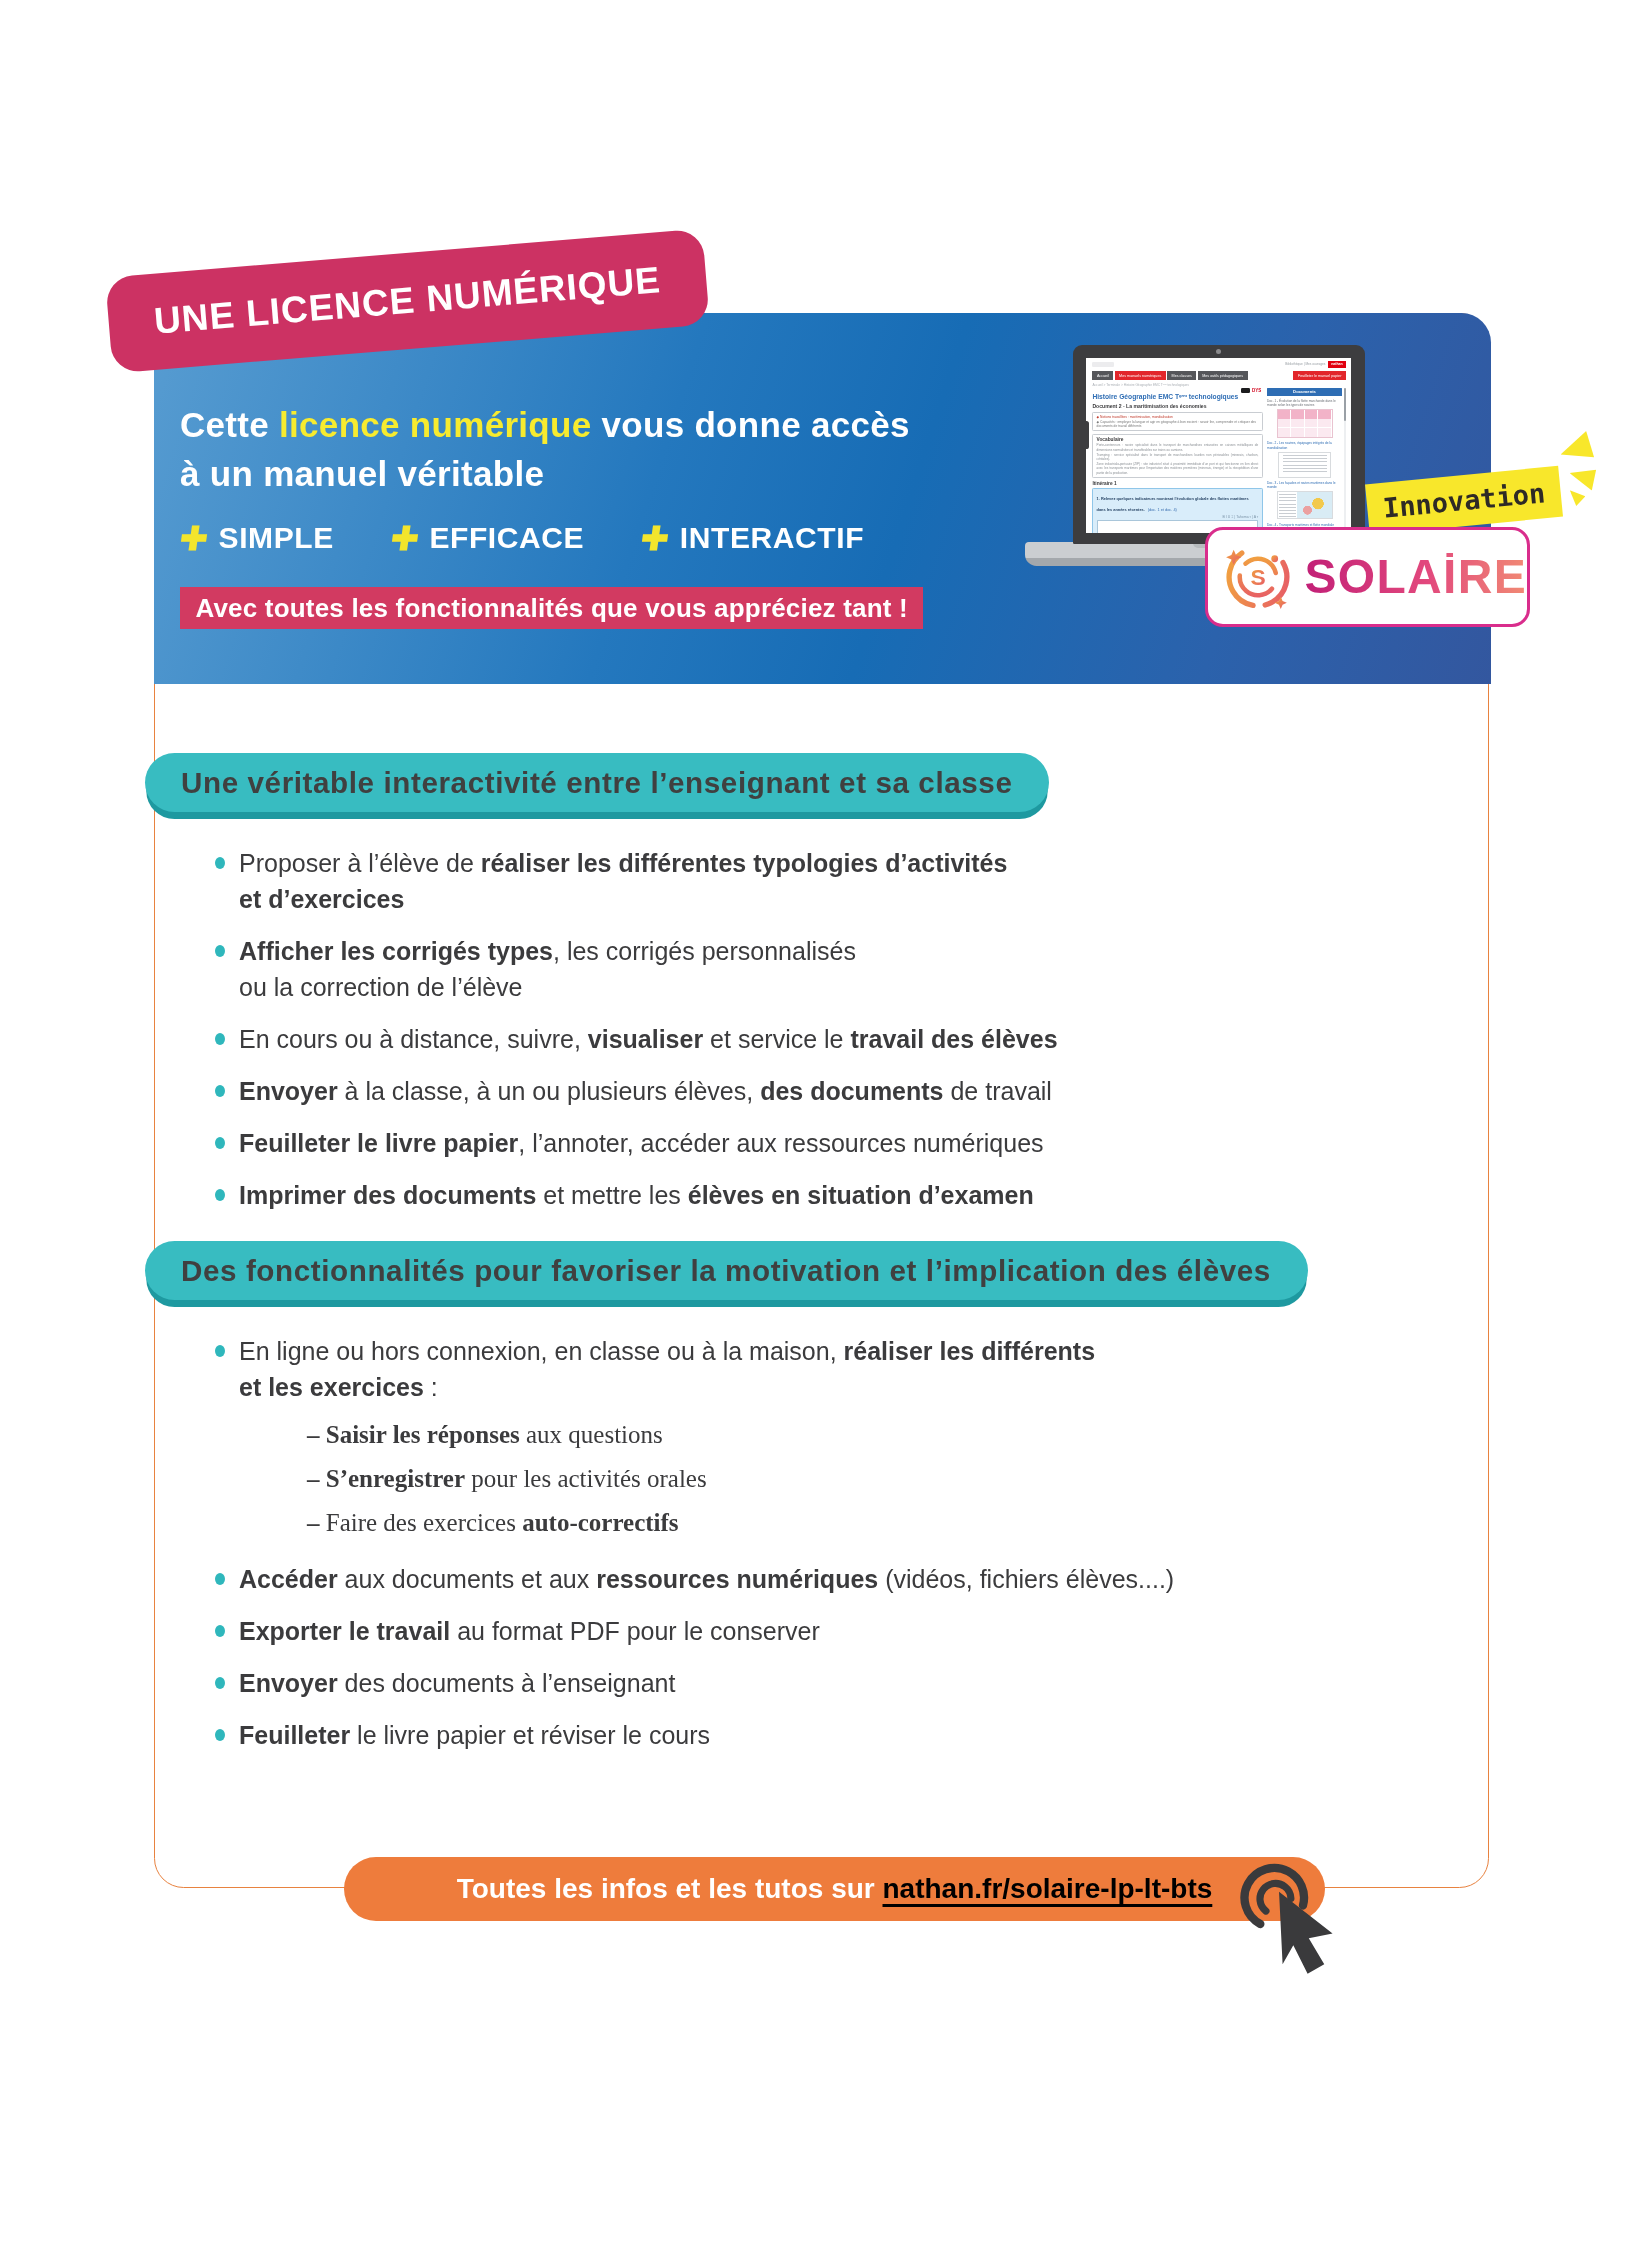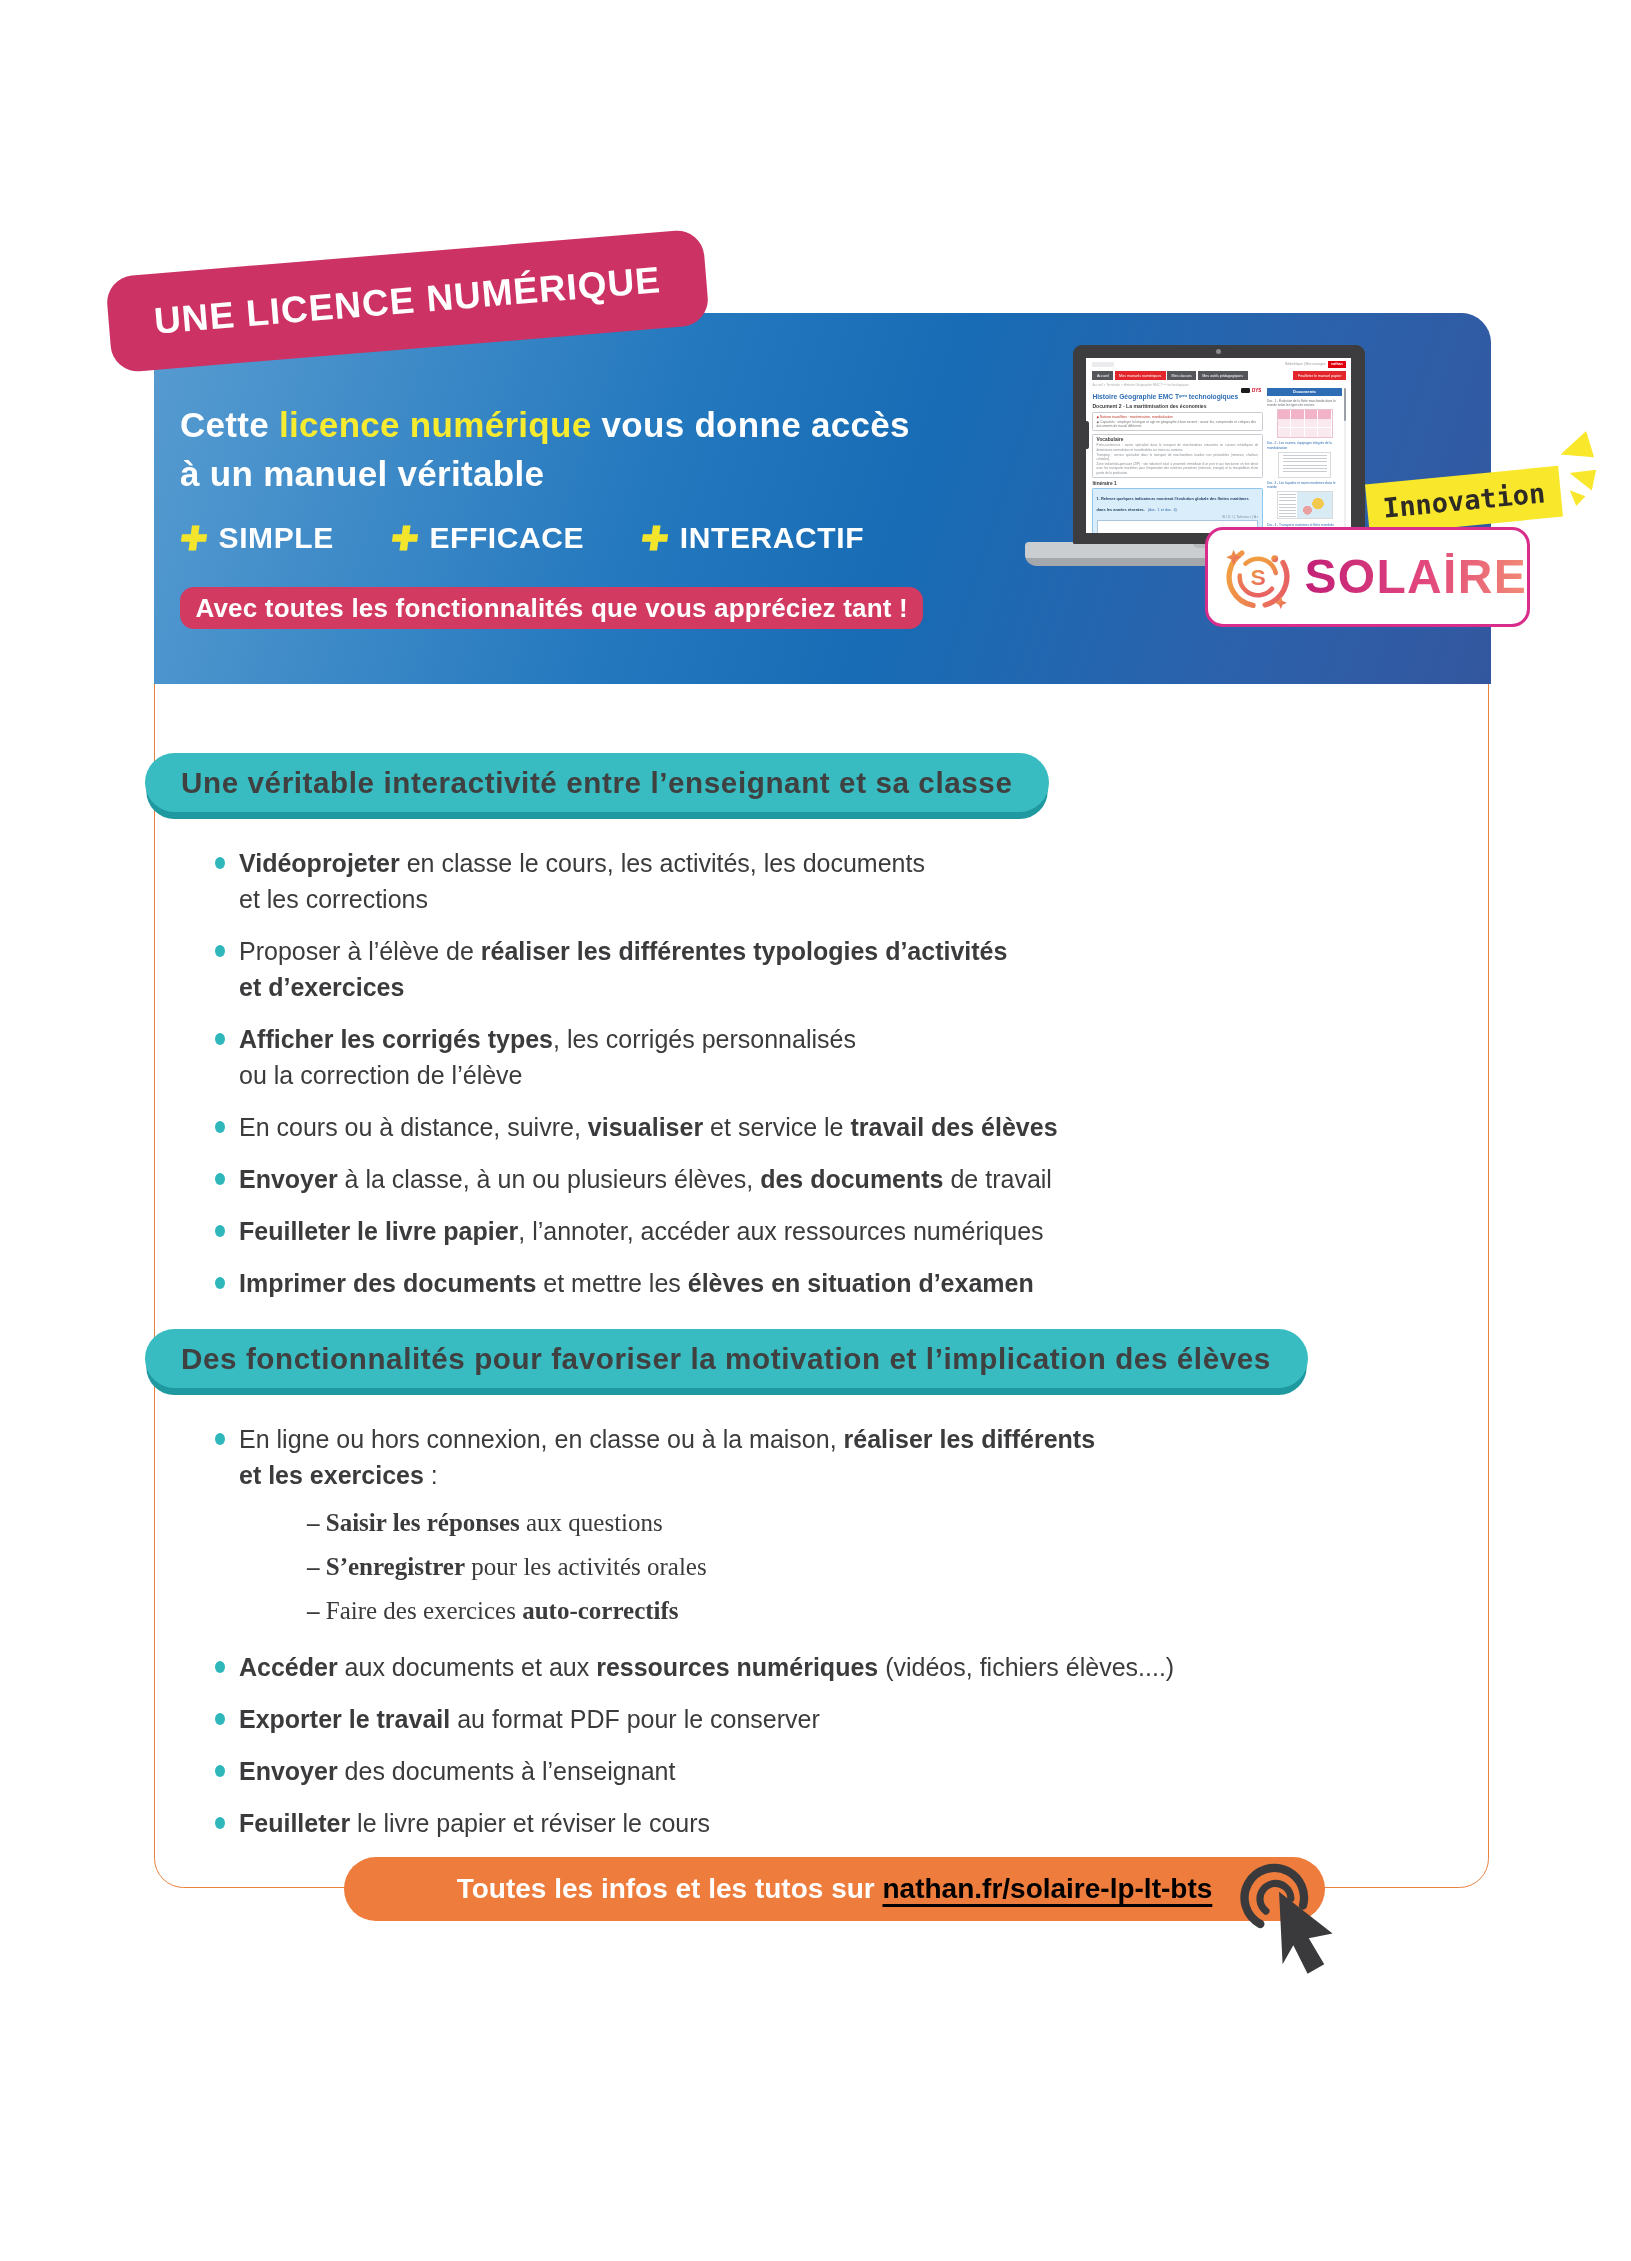--- a/index.html
+++ b/index.html
@@ -19,21 +19,21 @@
   #hero{position:absolute;left:154px;top:313px;width:1337px;height:371px;border-radius:29.6px 29.6px 0 0;
     background:linear-gradient(108deg,#579CD1 0%,#2478BE 38%,#176CB5 56%,#2B62AC 80%,#33579F 100%);
     z-index:1;box-sizing:border-box;padding:87px 0 0 26px;}
   #hero-heading{color:#fff;font-size:35px;font-weight:bold;line-height:49px;letter-spacing:0.3px;}
   #hero-heading .hl{color:#F7EB2F;}
   #features{margin-top:20.6px;display:flex;gap:57px;align-items:center;color:#fff;
     font-size:30px;font-weight:bold;letter-spacing:0.6px;}
   .feature{display:flex;align-items:center;gap:10.3px;}
   .plus-glyph{color:#F3E52C;font-size:33px;transform:skewX(-8deg);}
   #ribbon{display:table;margin-top:29.6px;background:#D23A61;color:#fff;font-size:26px;font-weight:bold;
-    line-height:42px;padding:0 15.4px;letter-spacing:0.2px;white-space:nowrap;border-radius:14px;}
+    line-height:42px;padding:0 15.4px;letter-spacing:0.2px;white-space:nowrap;}
 
   
   #laptop-base{position:absolute;left:1025px;top:542px;width:385px;height:24.4px;z-index:2;
     background:linear-gradient(#CBCED1 0 68%,#A4A8AC 68% 100%);border-radius:3.9px 3.9px 11.6px 11.6px;}
   #laptop-notch{position:absolute;left:1193px;top:542px;width:49px;height:5.8px;background:#B6BABD;border-radius:0 0 5.1px 5.1px;z-index:3;}
   #laptop-frame{position:absolute;left:1073px;top:345px;width:292px;height:199px;background:#3D3D3F;
     border-radius:9px 9px 1.3px 1.3px;z-index:3;}
   #camera-dot{position:absolute;left:1216px;top:349px;width:5.1px;height:5.1px;border-radius:50%;background:#8B8B8E;z-index:4;}
   #screen{position:absolute;left:1086px;top:358px;width:265px;height:175px;background:#fff;z-index:4;overflow:hidden;}
   #side-tab{position:absolute;left:1082px;top:421px;width:7px;height:28px;background:#3D3D3F;border-radius:2.6px;z-index:5;}
@@ -265,24 +265,20 @@
     </svg>
     <span id="brand-text">SOLAİRE</span>
   </div>
 
   <div id="pink-banner">UNE LICENCE NUMÉRIQUE</div>
 
   <div id="sections">
       <div class="teal-pill">Une véritable interactivité entre l’enseignant et sa classe</div>
       <ul class="bullets">
         <li class="bullet">
-          <div class="line"><span class="b">Vidéoprojeter</span><span> en classe le cours, les activités, les documents</span></div>
-          <div class="line"><span>et les corrections</span></div>
-        </li>
-        <li class="bullet">
           <div class="line"><span>Proposer à l’élève de </span><span class="b">réaliser les différentes typologies d’activités</span></div>
           <div class="line"><span class="b">et d’exercices</span></div>
         </li>
         <li class="bullet">
           <div class="line"><span class="b">Afficher les corrigés types</span><span>, les corrigés personnalisés</span></div>
           <div class="line"><span>ou la correction de l’élève</span></div>
         </li>
         <li class="bullet">
           <div class="line"><span>En cours ou à distance, suivre, </span><span class="b">visualiser</span><span> et service le </span><span class="b">travail des élèves</span></div>
         </li>

